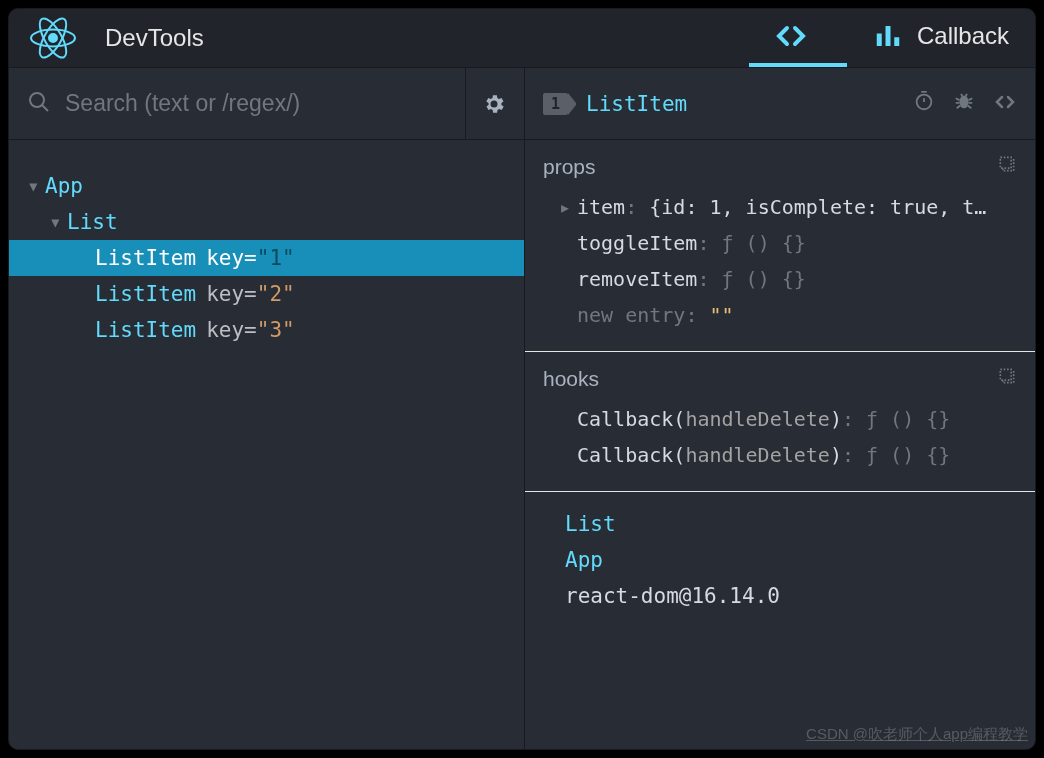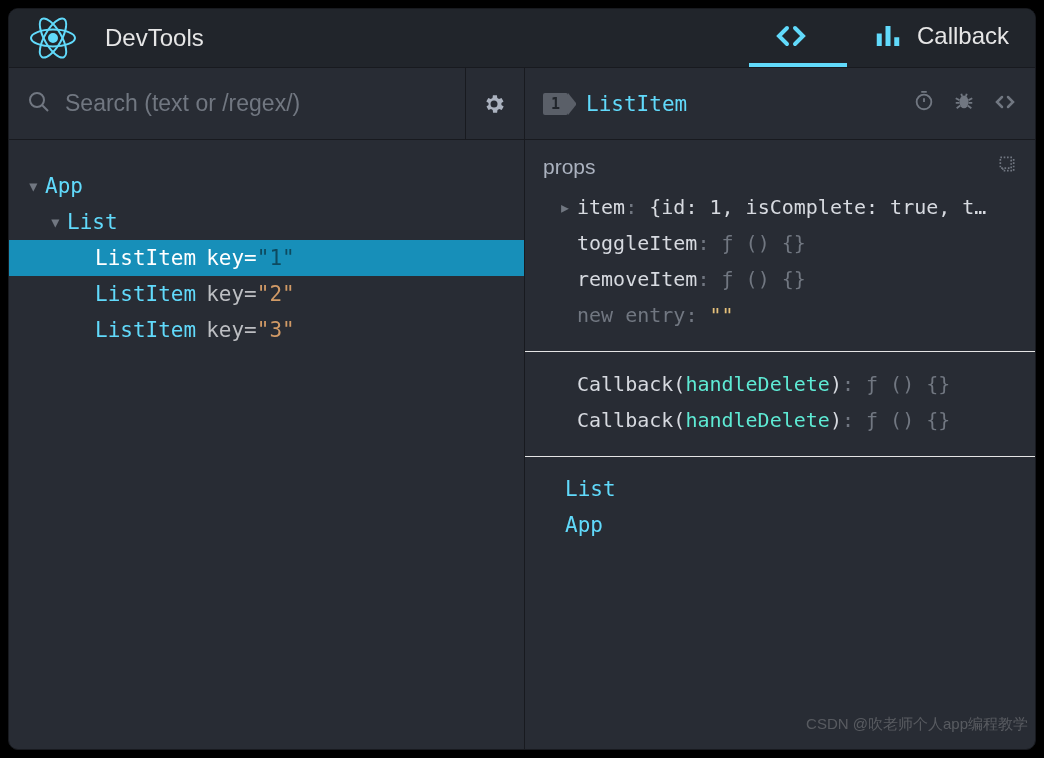--- a/index.html
+++ b/index.html
@@ -114,25 +114,25 @@
 .detail-actions > * { cursor: pointer; }
 .section { border-bottom: 1px solid #e5e5e5; padding: 14px 18px 18px 18px; }
 .section-header { display: flex; align-items: center; color: #abb2bf; font-size: 21px; font-family: -apple-system, sans-serif; margin-bottom: 10px; }
 .section-title { flex: 1; }
 .copy-icon { color: #717781; cursor: pointer; }
 .prop-row { font-size: 20px; line-height: 36px; padding-left: 16px; color: #d7dae0; white-space: nowrap; overflow: hidden; text-overflow: ellipsis; }
 .prop-caret { color: #717781; margin-right: 6px; display:inline-block; width:12px; }
 .prop-val { color: #d7dae0; }
 .dim { color: #717781; }
 .string { color: #e5c07b; }
-.hook-arg { color: #5eead4; text-align: center; }
+.hook-arg { color: #a3a3a3; text-align: center; }
 .rendered { font-size: 21px; line-height: 36px; padding-left: 22px; }
 .rendered .link { color: #61dafb; cursor: pointer; }
 .rendered .version { color: #d7dae0; }
-.watermark { position: absolute; right: 16px; bottom: 24px; color: rgba(200,200,200,0.3); font-size: 15px; font-family: sans-serif; }
+.watermark { position: absolute; right: 16px; bottom: 14px; color: rgba(200,200,200,0.3); font-size: 15px; font-family: sans-serif; text-decoration: underline; }
 </style>
 </head>
 <body>
 
 <div class="window">
   <div class="header">
     <div class="title-section">
       <svg class="react-logo" viewBox="0 0 24 24" fill="none" stroke="#61dafb" stroke-width="1">
         <circle cx="12" cy="12" r="2" fill="#61dafb"></circle>
         <ellipse cx="12" cy="12" rx="11" ry="4.2"></ellipse>
@@ -241,28 +241,36 @@
         </div>
         <div id="props-rows">
             <div class="prop-row"><span class="prop-caret">▸</span><span class="">item</span><span class="dim">: </span><span class="prop-val">{id: 1, isComplete: true, t…</span></div>
             <div class="prop-row"><span class="prop-caret"></span><span class="">toggleItem</span><span class="dim">: </span><span class="dim">ƒ () {}</span></div>
             <div class="prop-row"><span class="prop-caret"></span><span class="">removeItem</span><span class="dim">: </span><span class="dim">ƒ () {}</span></div>
             <div class="prop-row"><span class="prop-caret"></span><span class="dim">new entry</span><span class="dim">: </span><span class="string">""</span></div>
           </div>
       </div>
 
       <div class="section">
+        <div class="section-header">
+          <span class="section-title">hooks</span>
+          <span class="copy-icon"><svg width="20" height="20" viewBox="0 0 24 24" fill="none" stroke="currentColor" stroke-width="2" stroke-dasharray="2 2">
+                <rect x="7" y="7" width="13" height="13"></rect>
+                <rect x="4" y="4" width="13" height="13" fill="#282c34"></rect>
+              </svg></span>
+        </div>
         <div id="hooks-rows">
             <div class="prop-row"><span class="prop-caret"></span><span>Callback</span>(<span class="hook-arg">handleDelete</span>)<span class="dim">: </span><span class="dim">ƒ () {}</span></div>
             <div class="prop-row"><span class="prop-caret"></span><span>Callback</span>(<span class="hook-arg">handleDelete</span>)<span class="dim">: </span><span class="dim">ƒ () {}</span></div>
           </div>
       </div>
 
       <div class="section" style="border-bottom:none">
         <div class="rendered" id="rendered-rows">
             <div class="link">List</div>
             <div class="link">App</div>
+            <div class="version">react-dom@16.14.0</div>
           </div>
       </div>
     </div>
   </div>
 </div>
 <div class="watermark">CSDN @吹老师个人app编程教学</div>
 
 </body></html>

